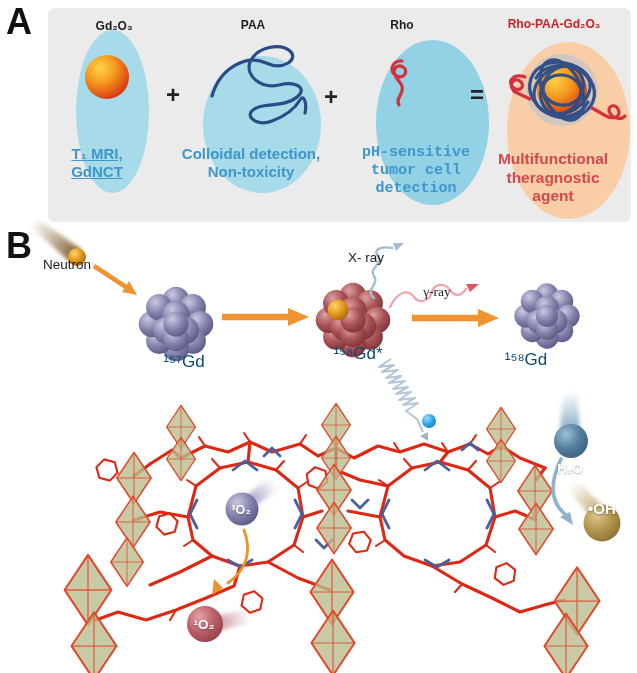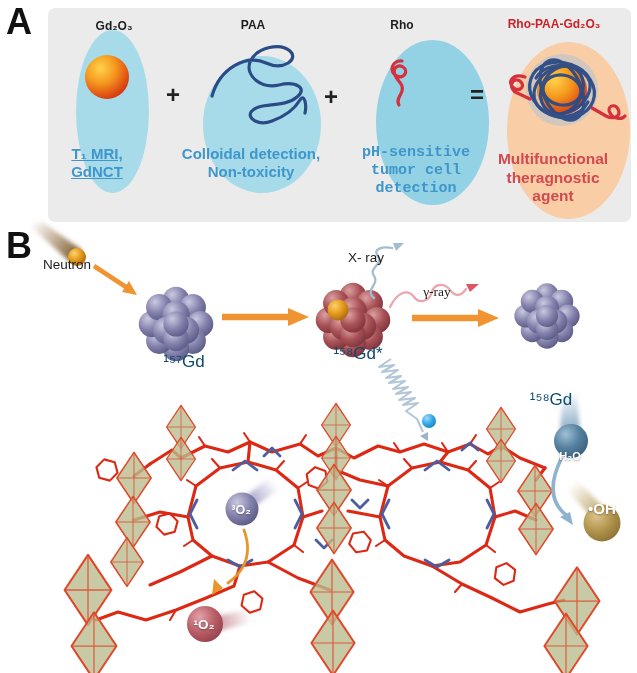--- a/index.html
+++ b/index.html
@@ -278,22 +278,22 @@
 detection</div>
   <div class="abs ctr cap-red" style="left:553px;top:178px;">Multifunctional
 theragnostic
 agent</div>
 
   <div class="abs panel-letter" style="left:6px;top:228px;">B</div>
 
   <div class="abs ctr blabel" style="left:67px;top:264px;">Neutron</div>
   <div class="abs ctr nuclabel" style="left:184px;top:362px;">¹⁵⁷Gd</div>
   <div class="abs ctr nuclabel" style="left:358px;top:354px;">¹⁵⁸Gd*</div>
-  <div class="abs ctr nuclabel" style="left:551px;top:360px;margin-top:40px;">¹⁵⁸Gd</div>
+  <div class="abs ctr nuclabel" style="left:526px;top:360px;">¹⁵⁸Gd</div>
   <div class="abs ctr blabel" style="left:366px;top:257px;">X- ray</div>
   <div class="abs ctr blabel" style="left:437px;top:292px;font-family:Liberation Serif, serif;">γ-ray</div>
 
-  <div class="abs ctr sphere-lbl" style="left:570px;top:456px;font-size:11px;">H₂O</div>
+  <div class="abs ctr sphere-lbl" style="left:570px;top:468px;font-size:13px;">H₂O</div>
   <div class="abs ctr sphere-lbl" style="left:602px;top:508px;font-size:15px;">•OH</div>
   <div class="abs ctr sphere-lbl" style="left:241px;top:510px;font-size:12.5px;">³O₂</div>
   <div class="abs ctr sphere-lbl" style="left:204px;top:624px;font-size:13.5px;">¹O₂</div>
 
 </div>
 
 </body></html>

